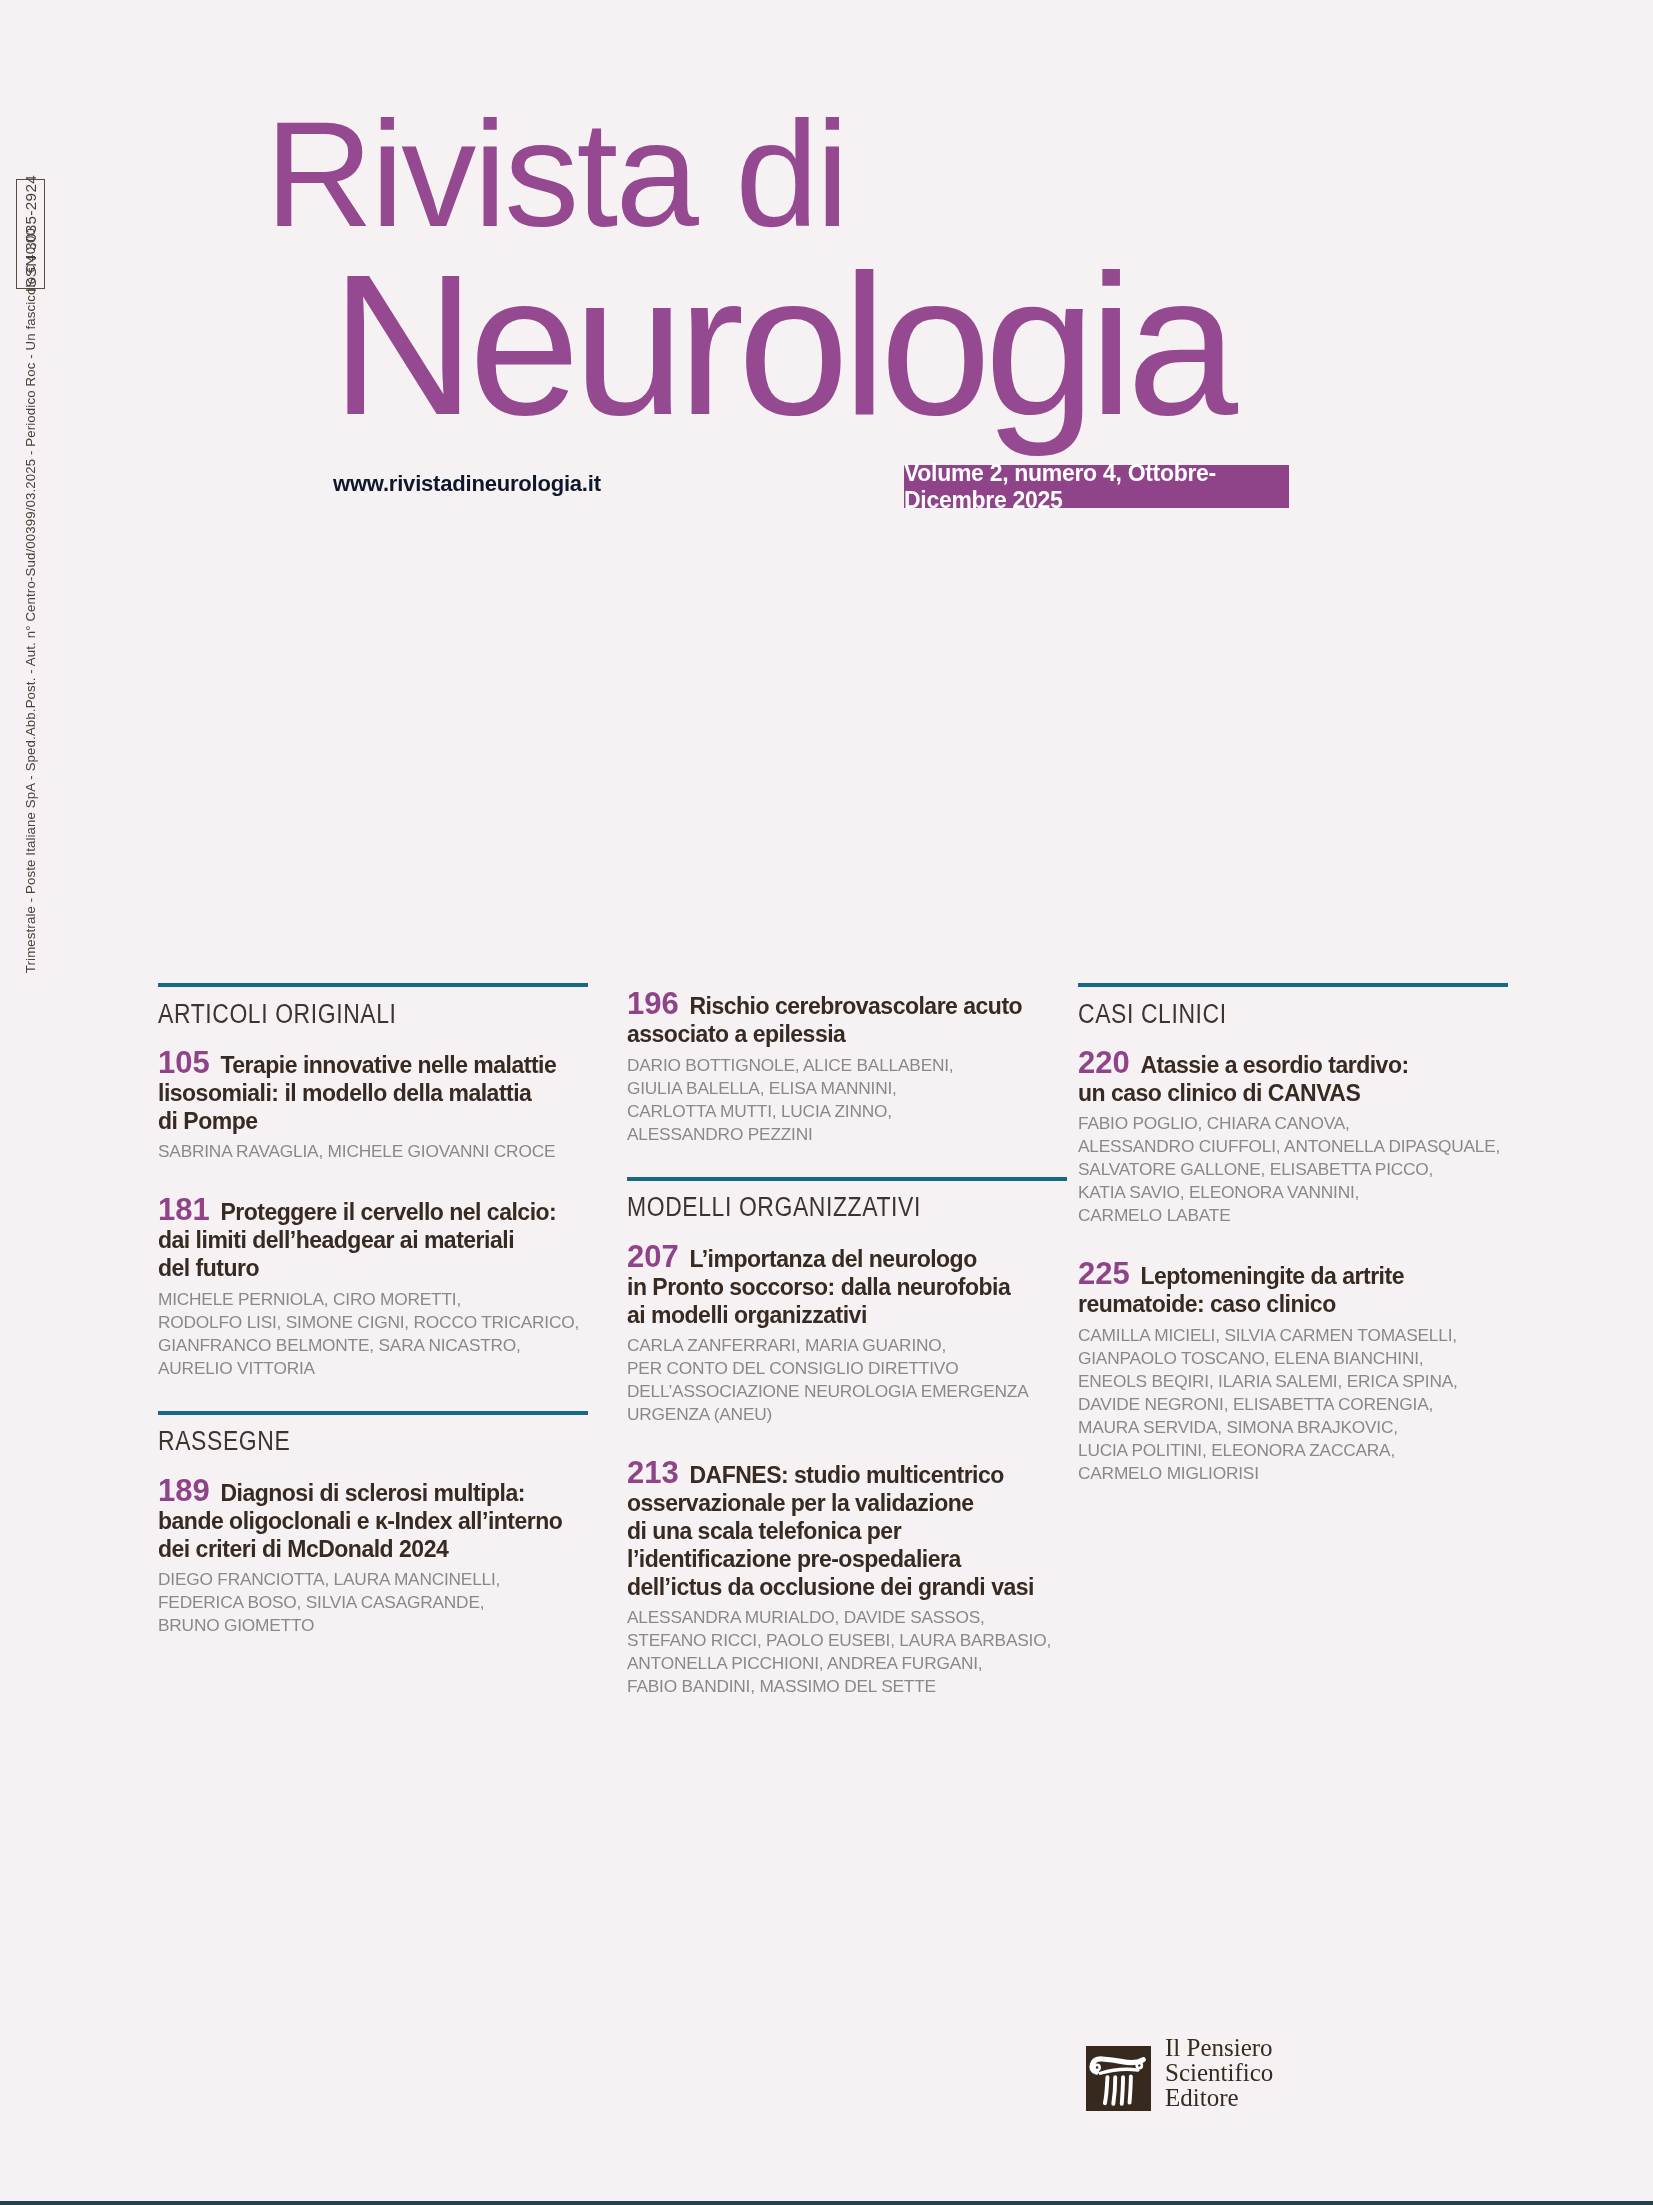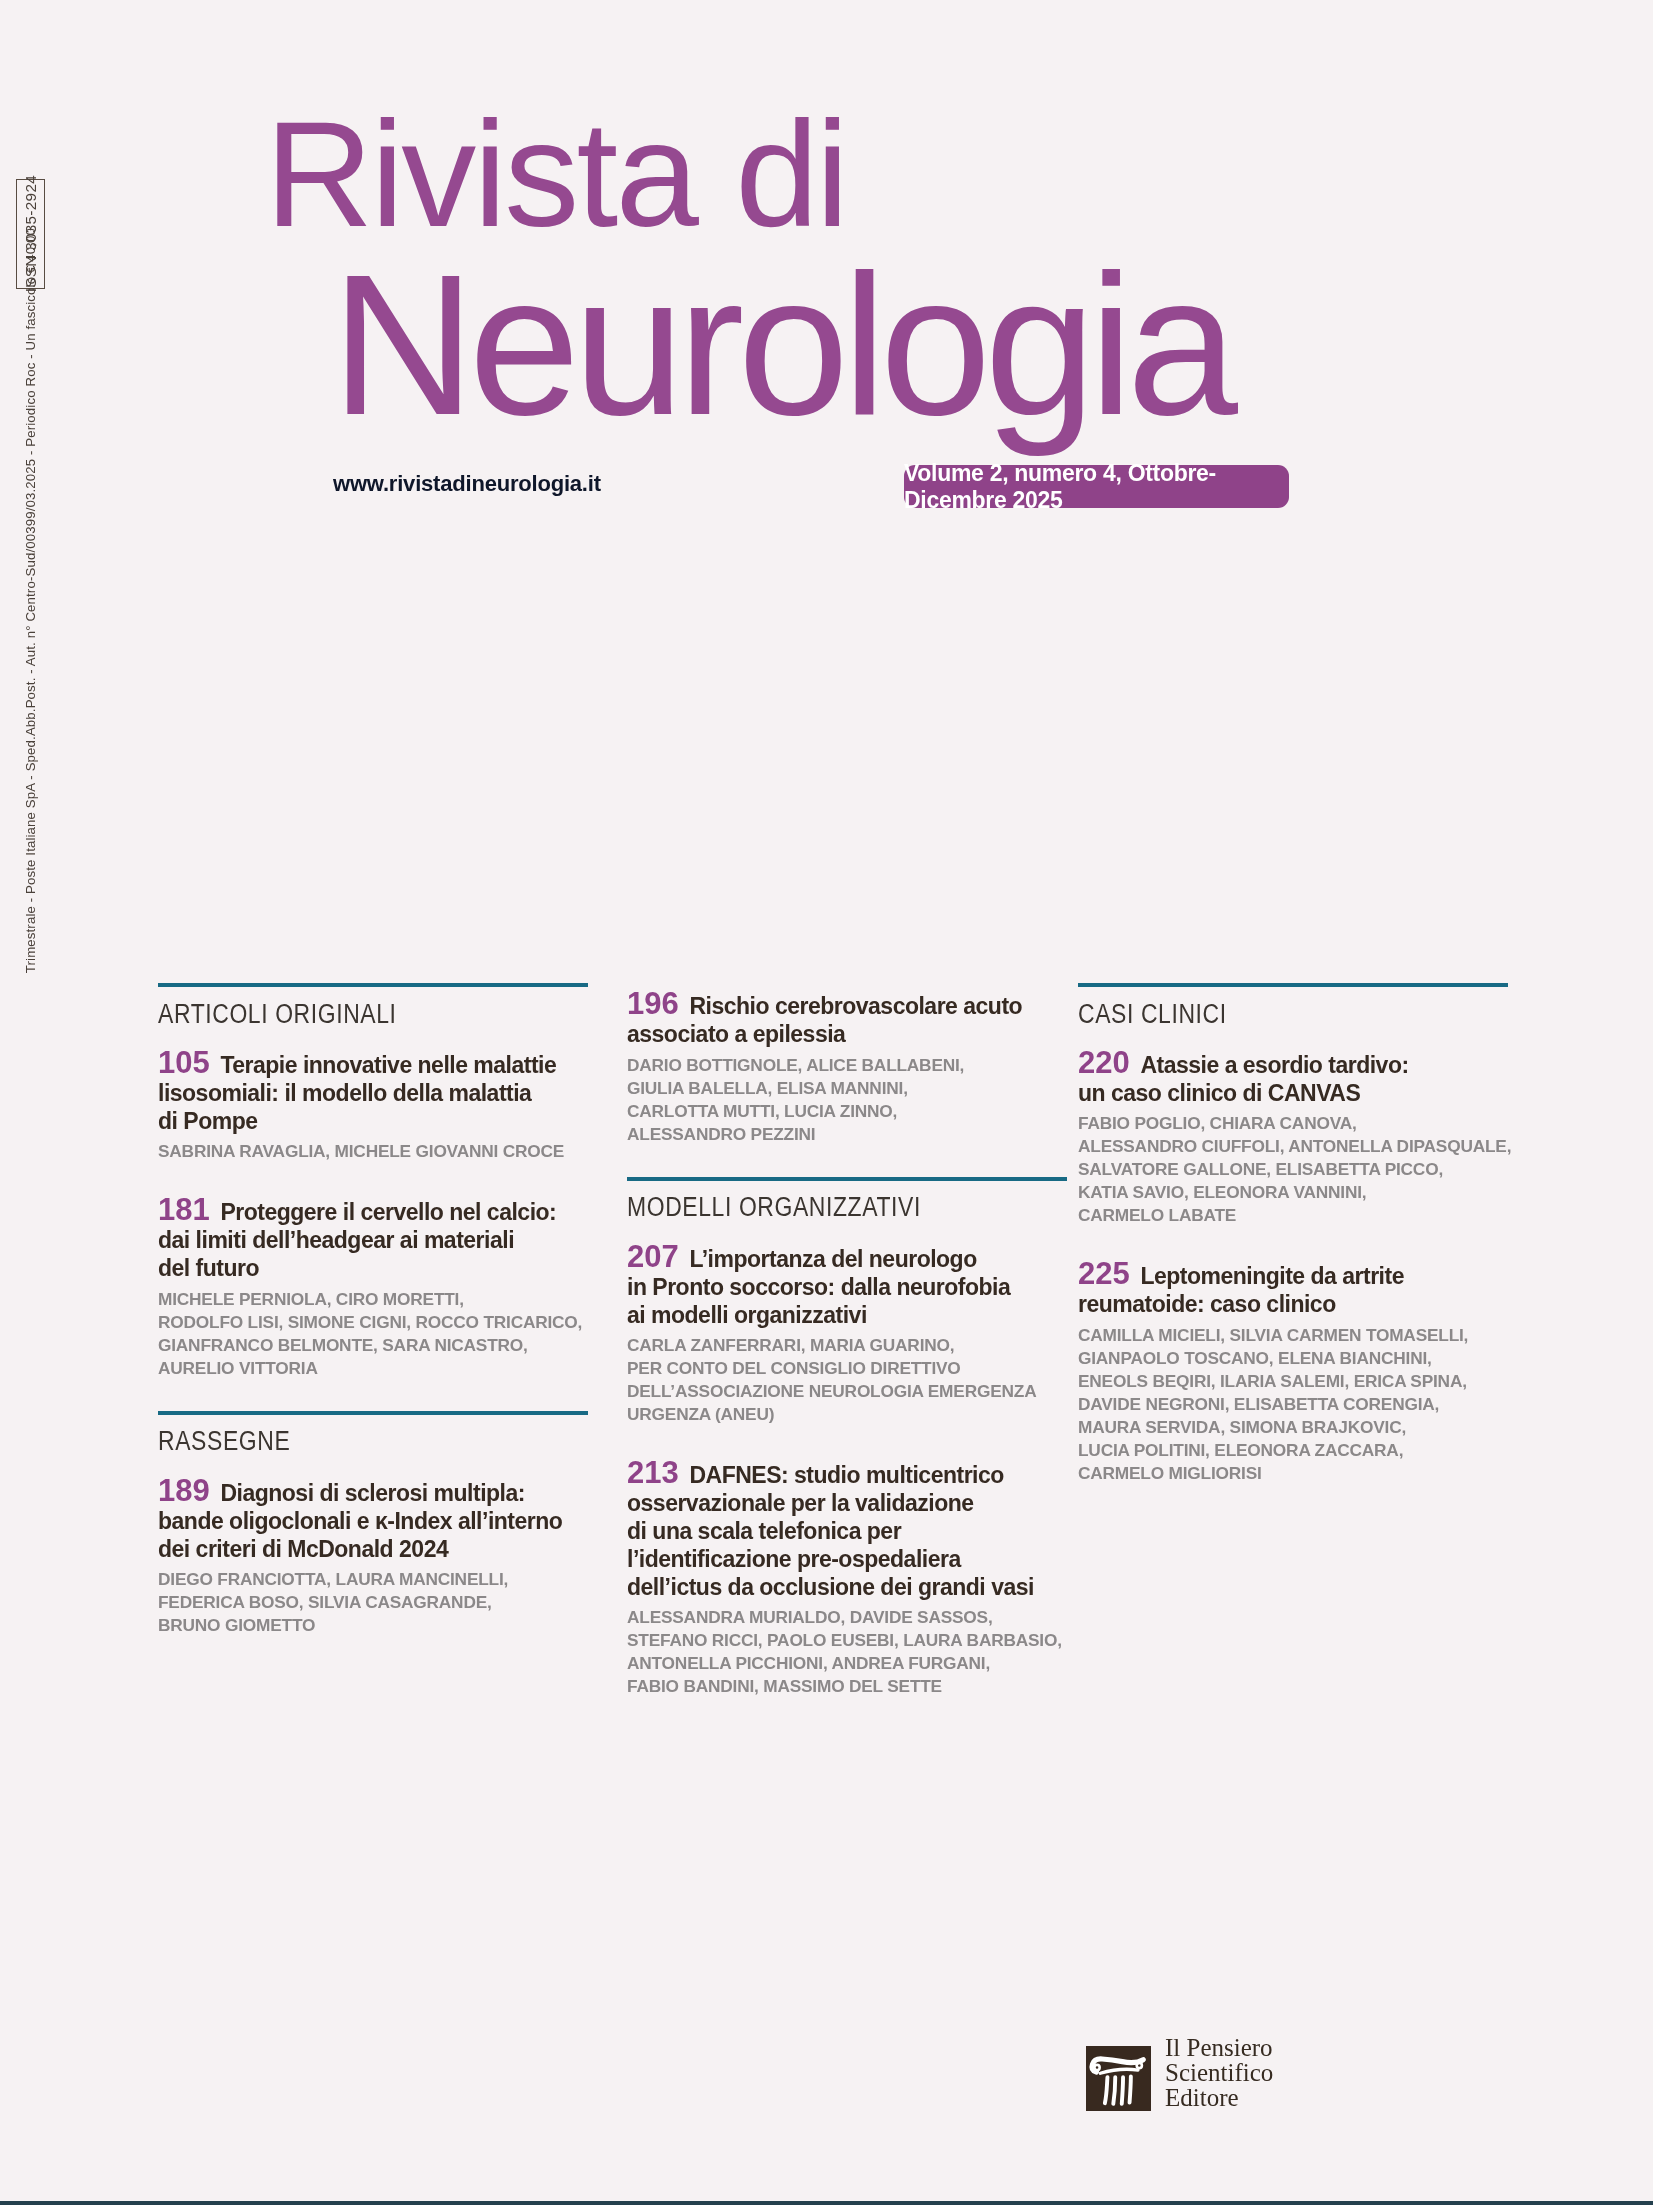--- a/index.html
+++ b/index.html
@@ -38,21 +38,21 @@
     position:absolute;left:331px;top:245px;
     font-size:200px;line-height:1;font-weight:300;letter-spacing:-6.7px;color:#954990;
   }
   .website{
     position:absolute;left:333px;top:471px;
     font-size:22px;font-weight:bold;color:#0f172a;letter-spacing:-0.2px;text-decoration:none;
   }
   .badge{
     position:absolute;left:904px;top:465px;width:385px;height:43px;
     background:#8f4389;color:#ffffff;display:flex;align-items:center;justify-content:center;
-    font-size:23px;font-weight:bold;letter-spacing:-0.3px;border-radius:11px;
+    font-size:23px;font-weight:bold;letter-spacing:-0.3px;
   }
 
   
   .toc{position:absolute;left:158px;top:983px;width:1340px;}
   .col{position:absolute;top:0;}
   .col-0{left:0;width:430px;}
   .col-1{left:457px;width:440px;margin-left:12px;}
   .col-2{left:920px;width:430px;}
   .col-1 .entry:first-child{margin-top:5.3px;}
 
@@ -62,21 +62,21 @@
     letter-spacing:0.7px;margin-bottom:17.3px;white-space:pre;
     transform:scaleX(0.85);transform-origin:0 50%;
   }
   .entry{margin-bottom:31px;}
   .eh{
     white-space:pre;font-weight:bold;font-size:23px;line-height:28px;
     color:#362a22;letter-spacing:-0.5px;
   }
   .num{font-size:31px;line-height:1;color:#8f4389;margin-right:10.7px;letter-spacing:0;}
   .auth{
-    white-space:pre;font-weight:bold;font-size:17.3px;line-height:23px;
+    white-space:pre;font-weight:normal;font-size:17.3px;line-height:23px;
     color:#8b8889;margin-top:5.3px;letter-spacing:-0.2px;
   }
 
   
   .pub-logo{position:absolute;left:1086px;top:2046px;width:65px;height:65px;background:#38291f;}
   .pub-logo svg{width:100%;height:100%;display:block;}
   .pub-name{
     position:absolute;left:1165px;top:2035px;
     font-family:"Liberation Serif", serif;font-size:25px;line-height:25px;color:#362b21;
   }

